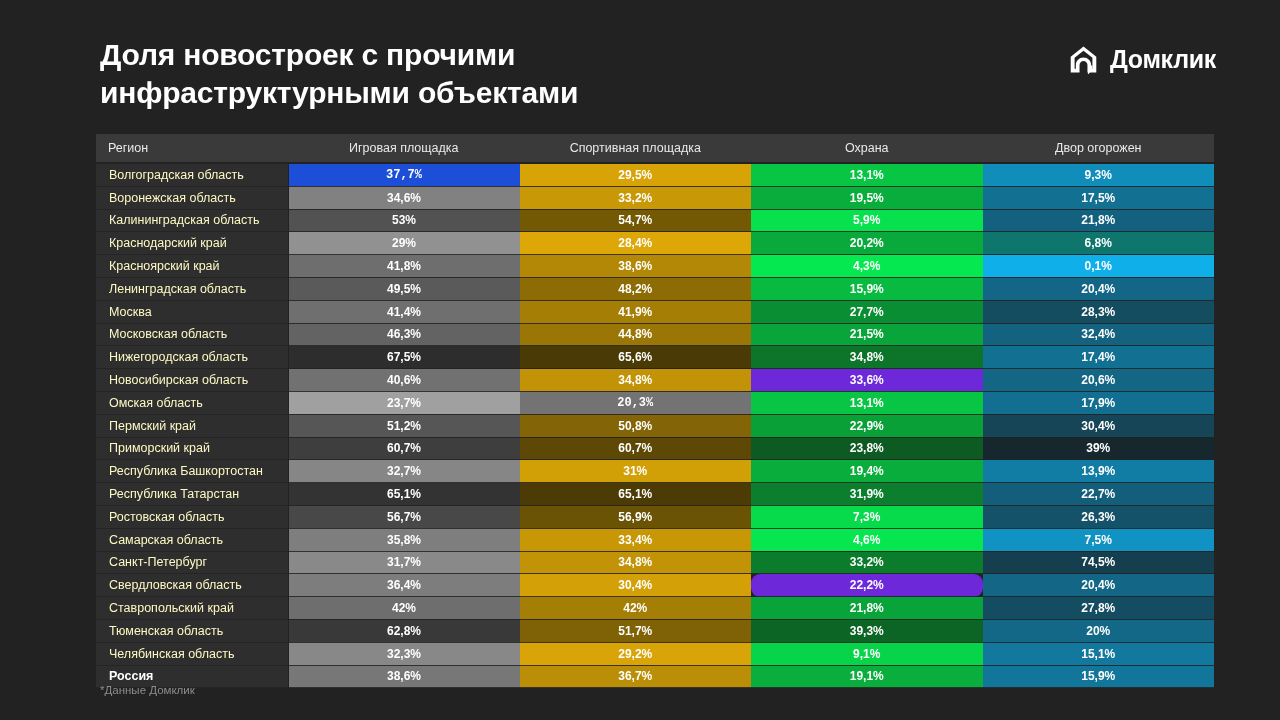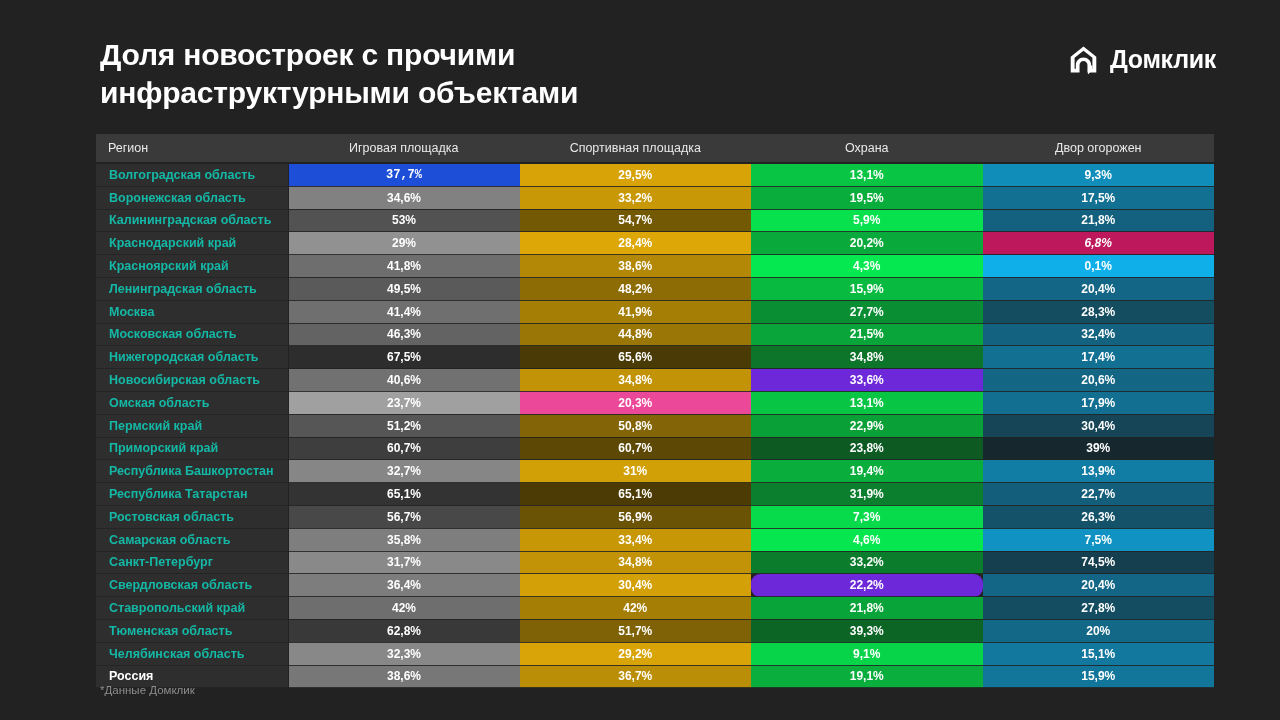--- a/index.html
+++ b/index.html
@@ -93,24 +93,24 @@
     font-weight: bold;
     text-align: center;
     padding: 0;
     border-bottom: 1px solid rgba(34,34,34,0.85);
     color: #ffffff;
     white-space: nowrap;
   }
   table.heatmap tbody td.region-cell {
     text-align: left;
     padding-left: 13px;
-    font-weight: bold;
+    font-weight: normal;
     font-size: 12.5px;
     background: #2e2e2e;
-    color: #14b8a6;
+    color: #fef9c3;
     border-right: 1px solid #222222;
   }
   table.heatmap tbody tr.total-row td.region-cell {
     font-weight: bold;
     color: #ffffff;
   }
   
   .footnote {
     position: absolute;
     left: 100px;
@@ -175,21 +175,21 @@
             <td style="background-color: rgb(82, 82, 82);">53%</td>
             <td style="background-color: rgb(116, 89, 5);">54,7%</td>
             <td style="background-color: rgb(6, 225, 77);">5,9%</td>
             <td style="background-color: rgb(19, 97, 126);">21,8%</td>
           </tr>
           <tr>
             <td class="region-cell">Краснодарский край</td>
             <td style="background-color: rgb(145, 145, 145);">29%</td>
             <td style="background-color: rgb(220, 167, 7);">28,4%</td>
             <td style="background-color: rgb(9, 170, 59);">20,2%</td>
-            <td style="background-color: #be185d; font-style: italic;">6,8%</td>
+            <td style="background-color: #0f766e;">6,8%</td>
           </tr>
           <tr>
             <td class="region-cell">Красноярский край</td>
             <td style="background-color: rgb(110, 110, 110);">41,8%</td>
             <td style="background-color: rgb(178, 136, 6);">38,6%</td>
             <td style="background-color: rgb(6, 232, 79);">4,3%</td>
             <td style="background-color: rgb(15, 175, 234);">0,1%</td>
           </tr>
           <tr>
             <td class="region-cell">Ленинградская область</td>
@@ -222,21 +222,21 @@
           <tr>
             <td class="region-cell">Новосибирская область</td>
             <td style="background-color: rgb(113, 113, 113);">40,6%</td>
             <td style="background-color: rgb(194, 147, 6);">34,8%</td>
             <td style="background-color: #6d28d9;">33,6%</td>
             <td style="background-color: rgb(19, 102, 132);">20,6%</td>
           </tr>
           <tr>
             <td class="region-cell">Омская область</td>
             <td style="background-color: rgb(160, 160, 160);">23,7%</td>
-            <td style="background-color: #ec4899;">20,3%</td>
+            <td style="background-color: #737373; font-family: Liberation Mono, monospace;">20,3%</td>
             <td style="background-color: rgb(8, 197, 68);">13,1%</td>
             <td style="background-color: rgb(18, 111, 145);">17,9%</td>
           </tr>
           <tr>
             <td class="region-cell">Пермский край</td>
             <td style="background-color: rgb(86, 86, 86);">51,2%</td>
             <td style="background-color: rgb(131, 100, 6);">50,8%</td>
             <td style="background-color: rgb(10, 160, 56);">22,9%</td>
             <td style="background-color: rgb(21, 69, 86);">30,4%</td>
           </tr>

